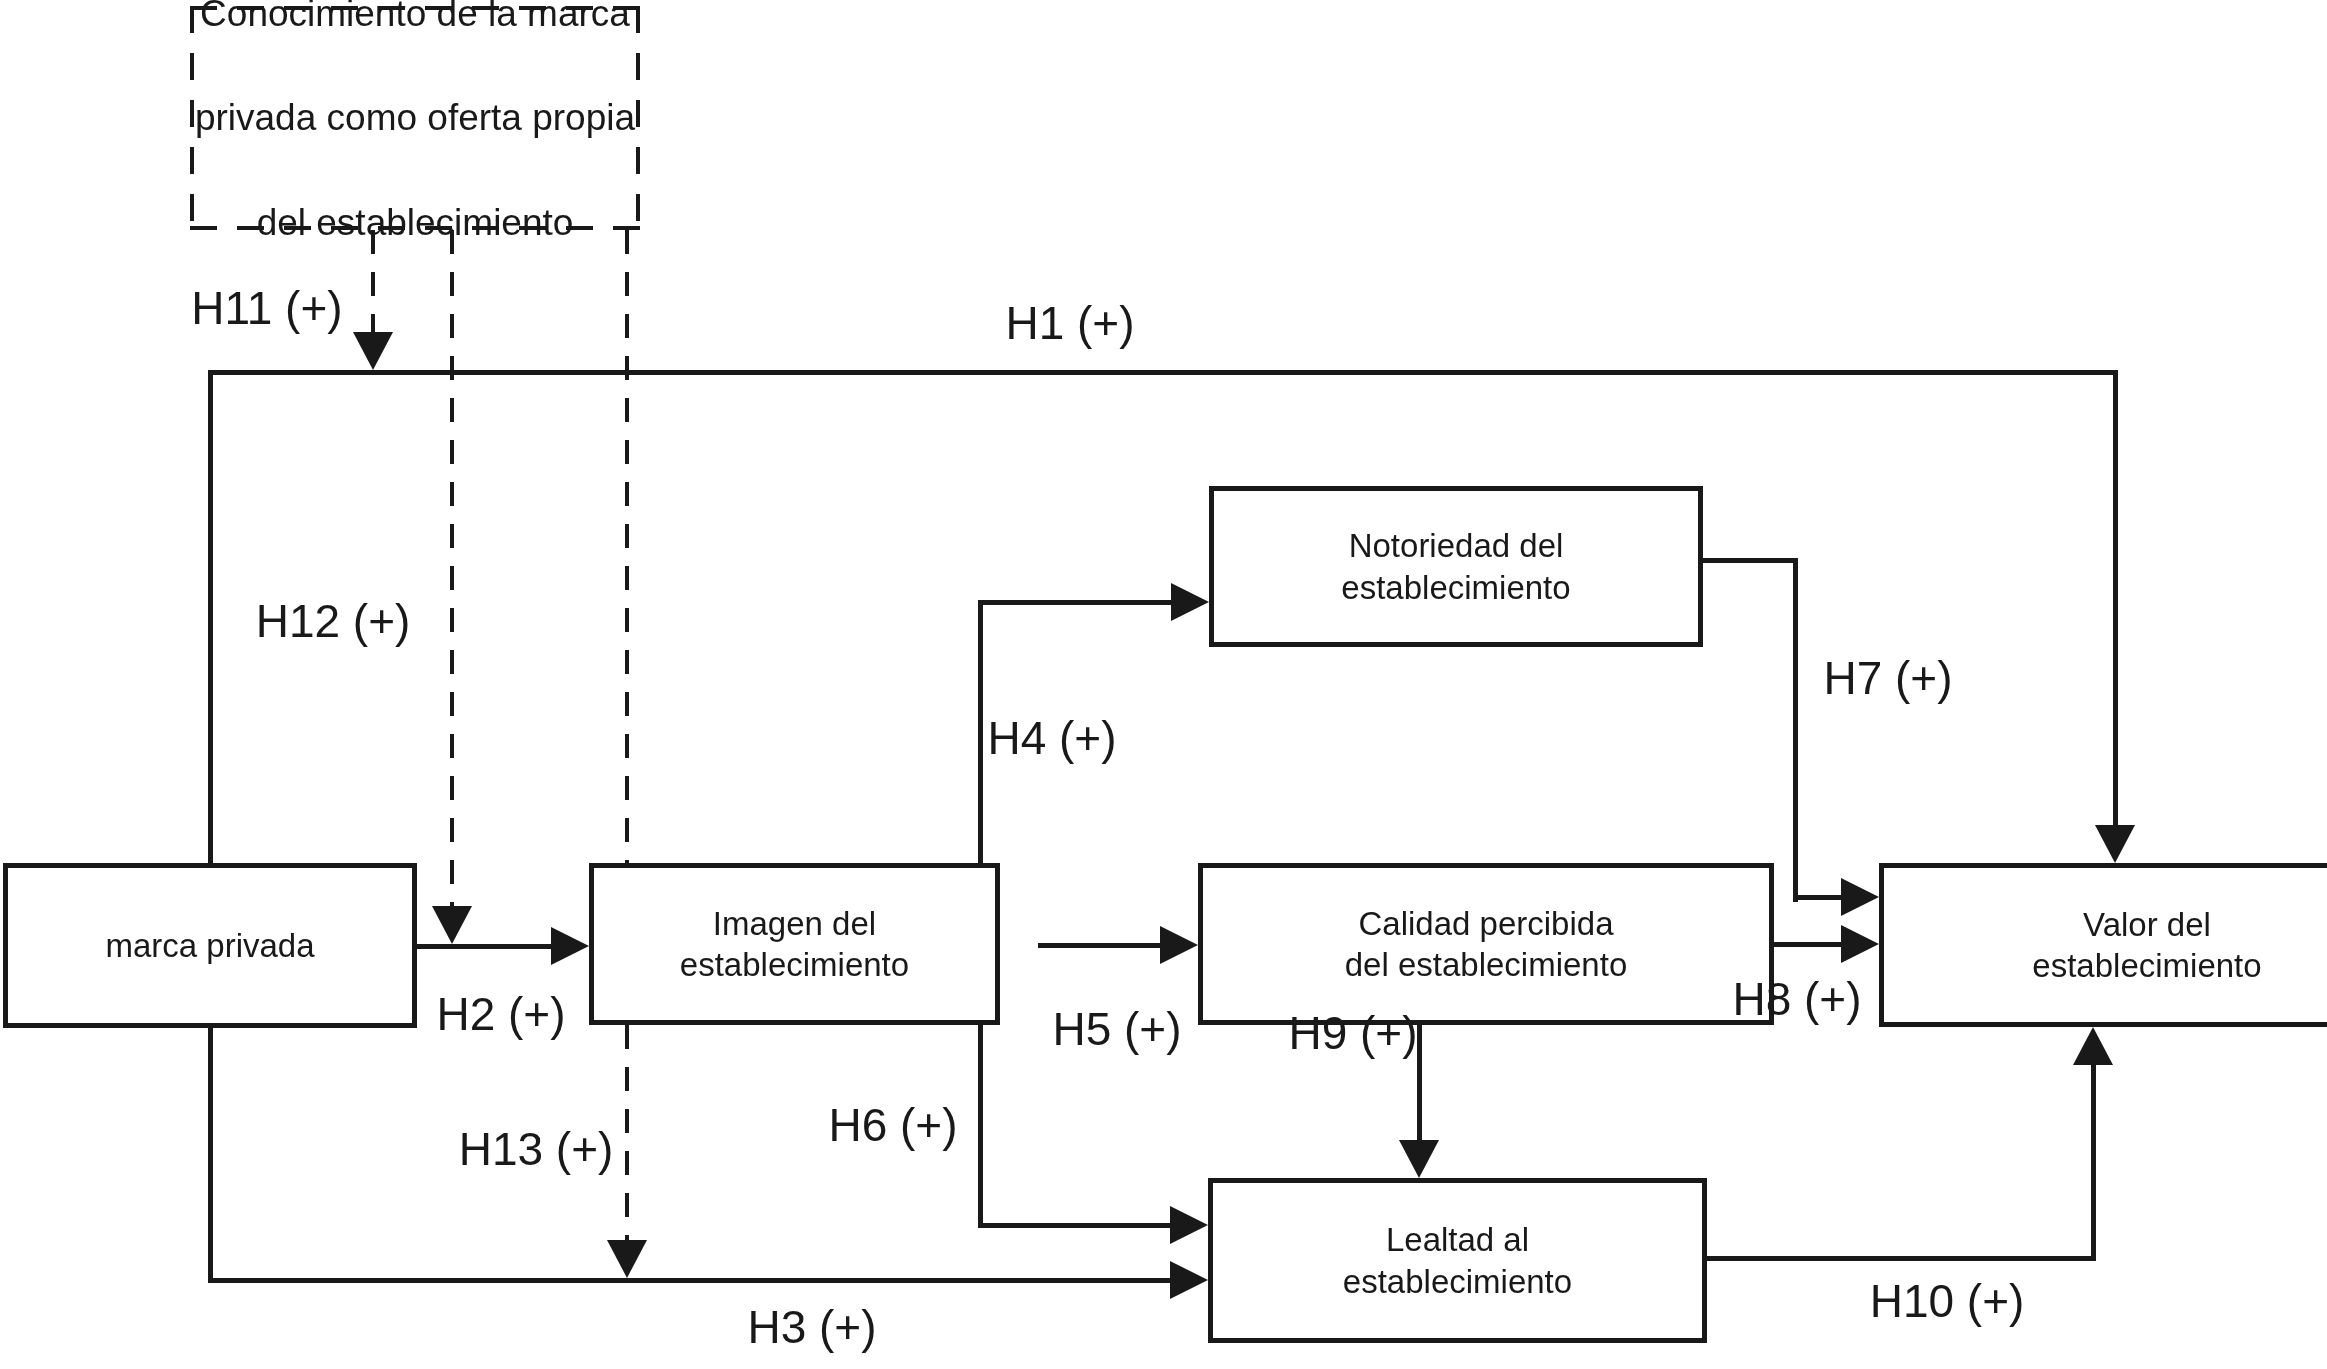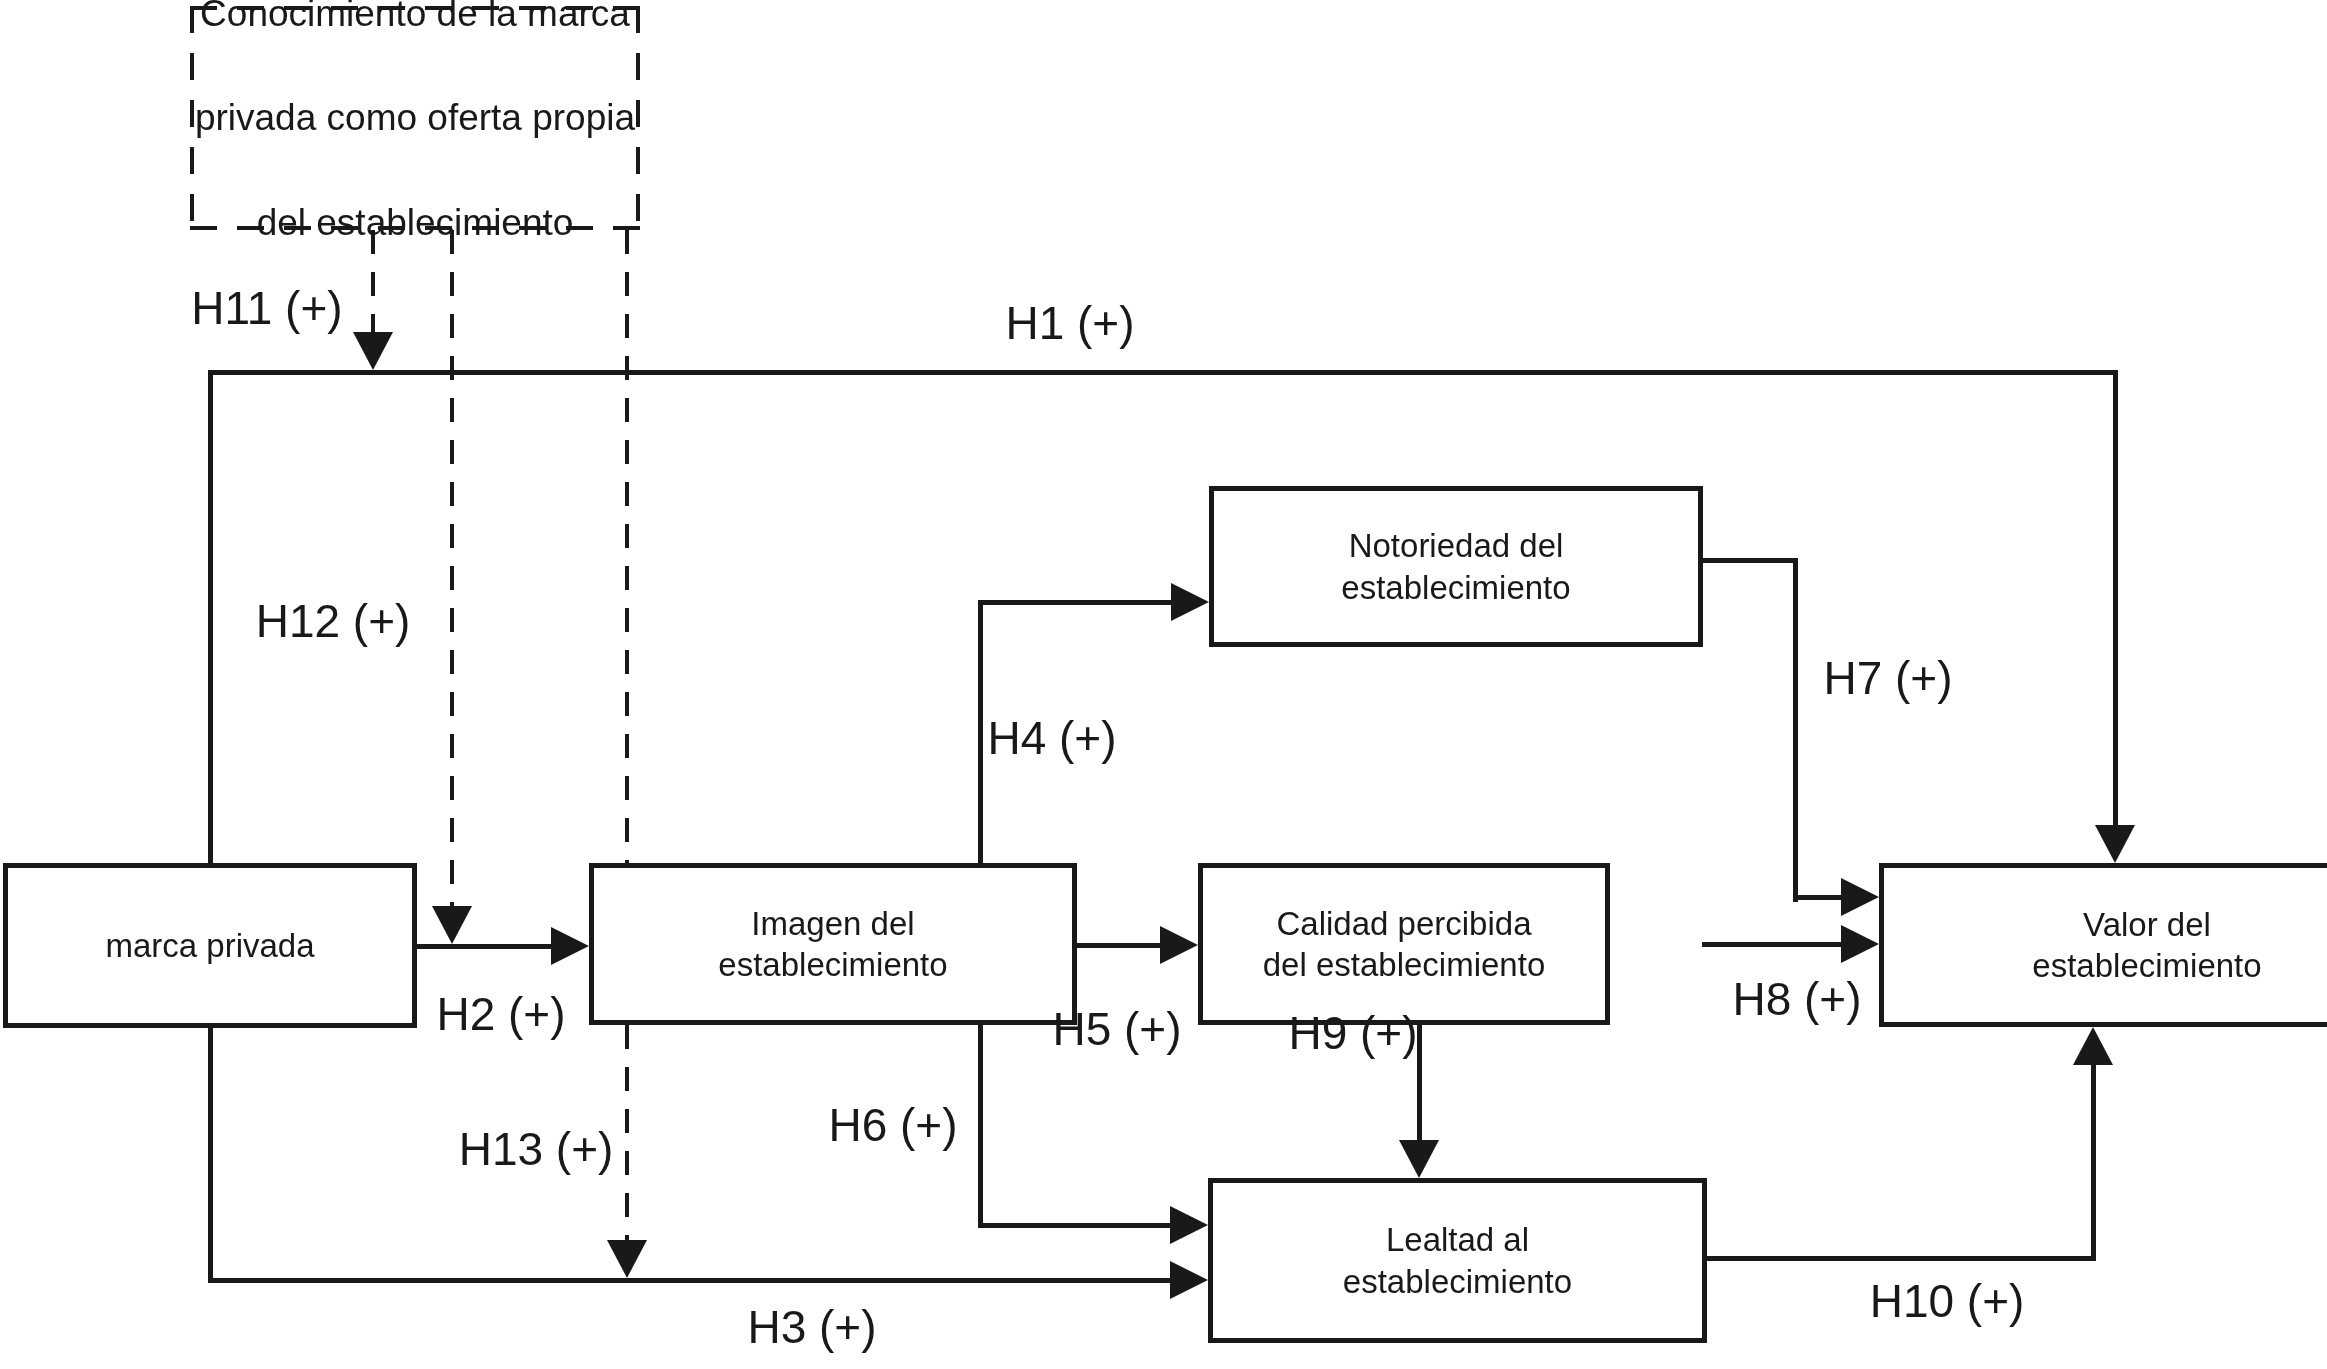--- a/index.html
+++ b/index.html
@@ -37,23 +37,23 @@
       repeating-linear-gradient(to right, var(--ink) 0 27px, transparent 27px 47px),
       repeating-linear-gradient(to right, var(--ink) 0 27px, transparent 27px 47px),
       repeating-linear-gradient(to bottom, var(--ink) 0 27px, transparent 27px 47px),
       repeating-linear-gradient(to bottom, var(--ink) 0 27px, transparent 27px 47px);
     background-position:left top, left bottom, left top, right top;
     background-size:100% 4px, 100% 4px, 4px 100%, 4px 100%;
     background-repeat:no-repeat;
   }
   #node-conocimiento{left:190px;top:6px;width:450px;height:224px;gap:47px;}
   #node-imagen-marca{left:3px;top:863px;width:414px;height:165px;}
-  #node-imagen-estab{left:589px;top:863px;width:488px;height:162px;}
+  #node-imagen-estab{left:589px;top:863px;width:411px;height:162px;}
   #node-notoriedad{left:1209px;top:486px;width:494px;height:161px;}
-  #node-calidad{left:1198px;top:863px;width:412px;height:162px;}
+  #node-calidad{left:1198px;top:863px;width:576px;height:162px;}
   #node-valor{left:1879px;top:863px;width:536px;height:164px;}
   #node-lealtad{left:1208px;top:1178px;width:499px;height:165px;}
 
   
   .ln{position:absolute;background:var(--ink);z-index:1;}
   
   #h1-v-left {left:208px;top:370px;width:5px;height:493px;}
   #h1-h-top  {left:208px;top:370px;width:1910px;height:5px;}
   #h1-v-right{left:2113px;top:370px;width:5px;height:457px;}
   

